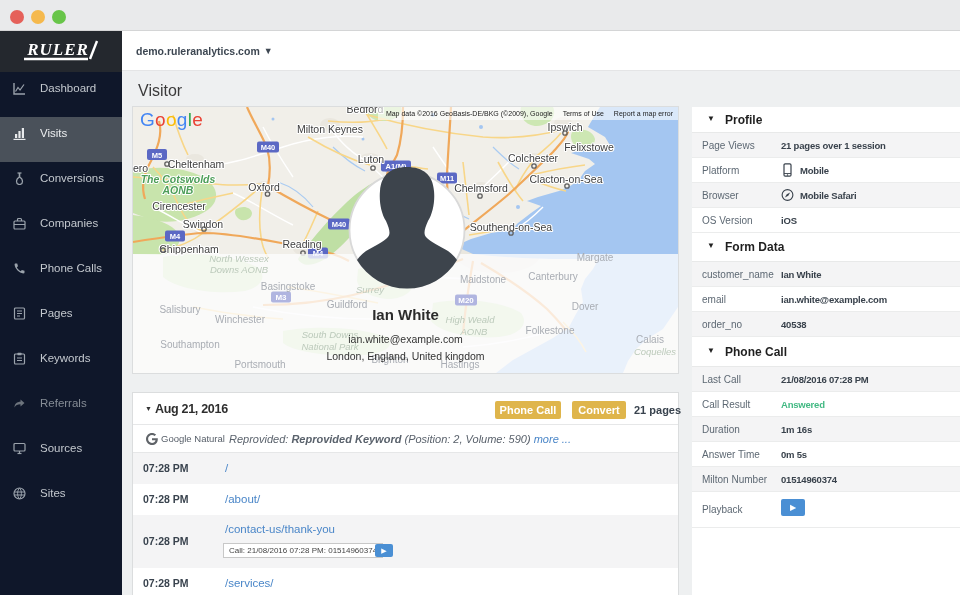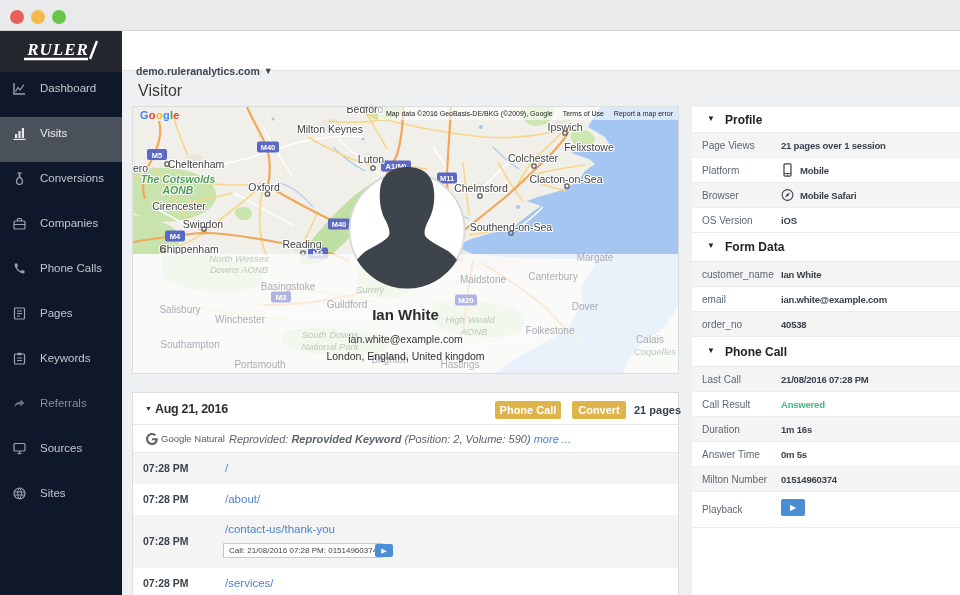--- a/index.html
+++ b/index.html
@@ -17,31 +17,31 @@
 #sidebar { position:absolute; left:0; top:31px; width:122px; height:564px; background:#0f172a; }
 #logoblock { position:absolute; left:0; top:0; width:122px; height:41px; background:#24282e; }
 #menu { position:absolute; left:0; top:41px; width:122px; }
 .mi { position:relative; height:45px; line-height:33px; color:#c3c8ce; font-size:11.5px; }
 .mi .ic { position:absolute; left:13px; top:10px; width:13px; height:13px; }
 .mi .lb { position:absolute; left:40px; top:0; }
 .mi.active { background:#4a515a; color:#eceef0; }
 
 
 #headerbar { position:absolute; left:122px; top:31px; width:838px; height:40px; background:#fff; border-bottom:1px solid #e4e5e6; }
-#domain { position:absolute; left:14px; top:14px; font-size:10.5px; font-weight:bold; color:#3d4752;margin-top:20px; }
+#domain { position:absolute; left:14px; top:14px; font-size:10.5px; font-weight:bold; color:#3d4752; }
 #domain .caret { font-size:9px; position:relative; top:-1px; margin-left:4px; }
 
 
 #visitor-title { position:absolute; left:138px; top:82px; font-size:16px; color:#3b3b3b;text-align:right; }
 
 
 #mapcard { position:absolute; left:133px; top:107px; width:545px; height:266px; background:#f2f0ea; overflow:hidden; box-shadow:0 0 0 1px rgba(0,0,0,0.08); }
 #overlay { position:absolute; left:0; top:147px; width:545px; height:119px; background:rgba(252,253,254,0.78); }
 #attrib { position:absolute; right:0; top:0; height:13px; line-height:13px; background:rgba(255,255,255,0.6); font-size:7px; color:#1b1b1b; padding:0 5px 0 8px; }
-#glogo { position:absolute; left:7px; top:2px; font-size:11px; font-weight:bold; letter-spacing:0.3px; }
+#glogo { position:absolute; left:7px; top:2px; font-size:19px; font-weight:normal; letter-spacing:0.3px; }
 #avatar { position:absolute; left:215px; top:58px; width:118px; height:124px; }
 #ianname { position:absolute; left:0; top:199px; width:545px; text-align:center; font-size:15px; font-weight:bold; color:#2b2b2b; }
 #ianemail { position:absolute; left:0; top:226px; width:545px; text-align:center; font-size:10.5px; color:#333; }
 #ianloc { position:absolute; left:0; top:243px; width:545px; text-align:center; font-size:10.5px; color:#333; }
 
 
 #timeline { position:absolute; left:133px; top:393px; width:545px; height:210px; background:#fff; box-shadow:0 0 0 1px rgba(0,0,0,0.08); }
 #tl-head { position:absolute; left:0; top:0; width:545px; height:32px; border-bottom:1px solid #e6e7e8; }
 #tl-date { position:absolute; left:22px; top:9px; font-size:12.5px; font-weight:bold; color:#2e2e2e; letter-spacing:-0.3px; }
 #tl-tri { position:absolute; left:12px; top:12px; font-size:7px; color:#333; }

